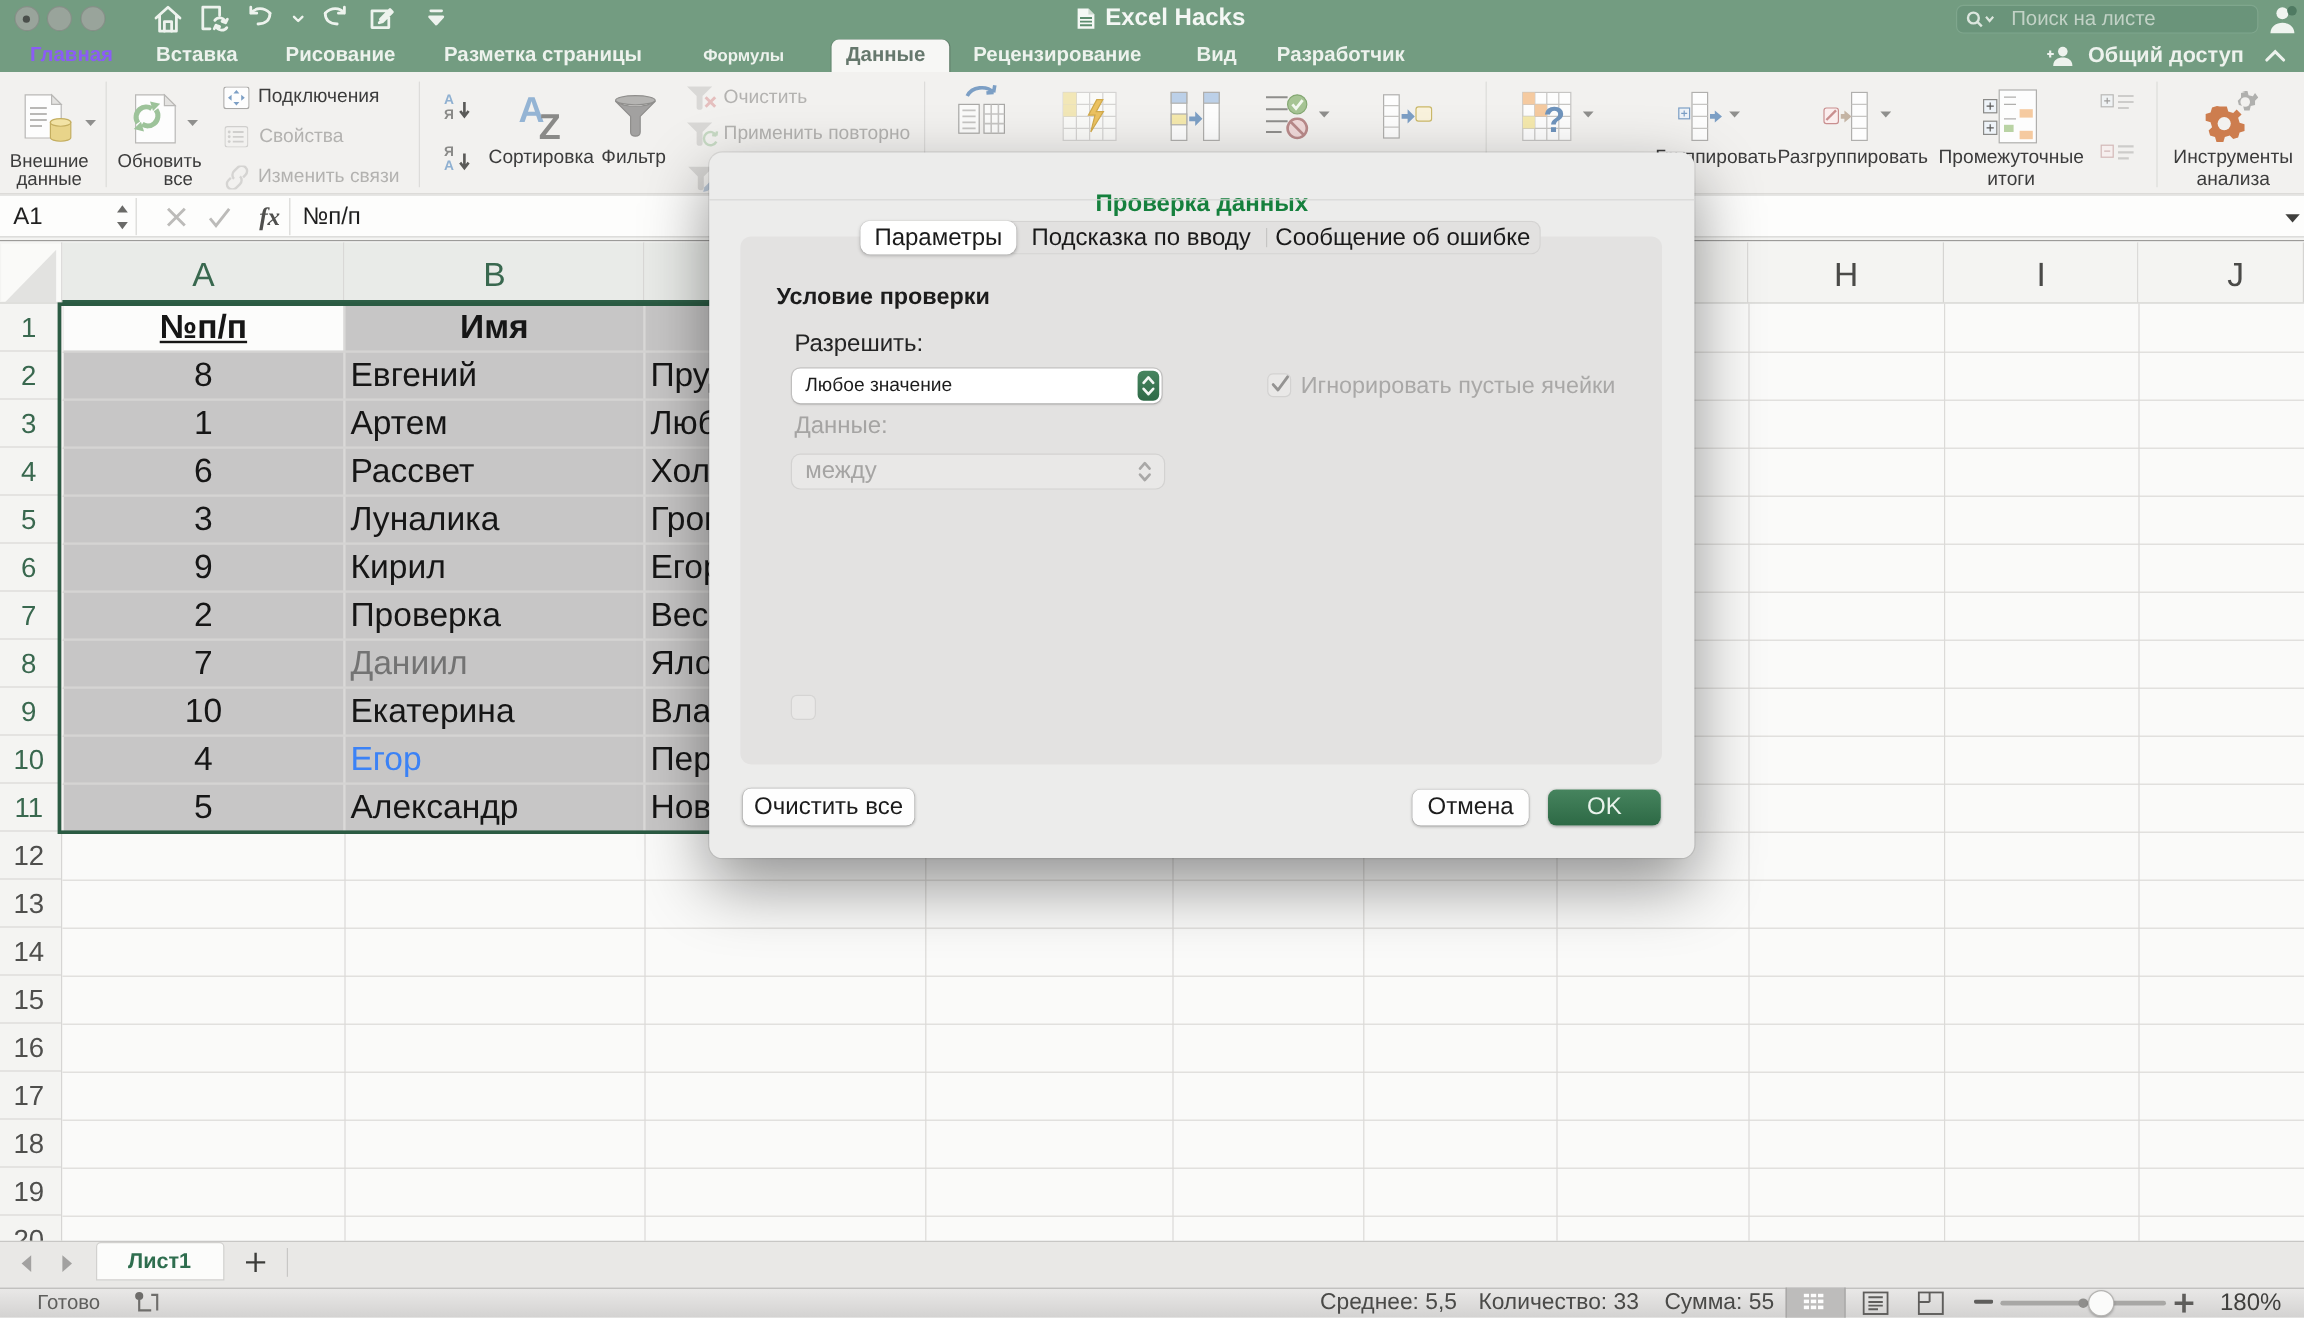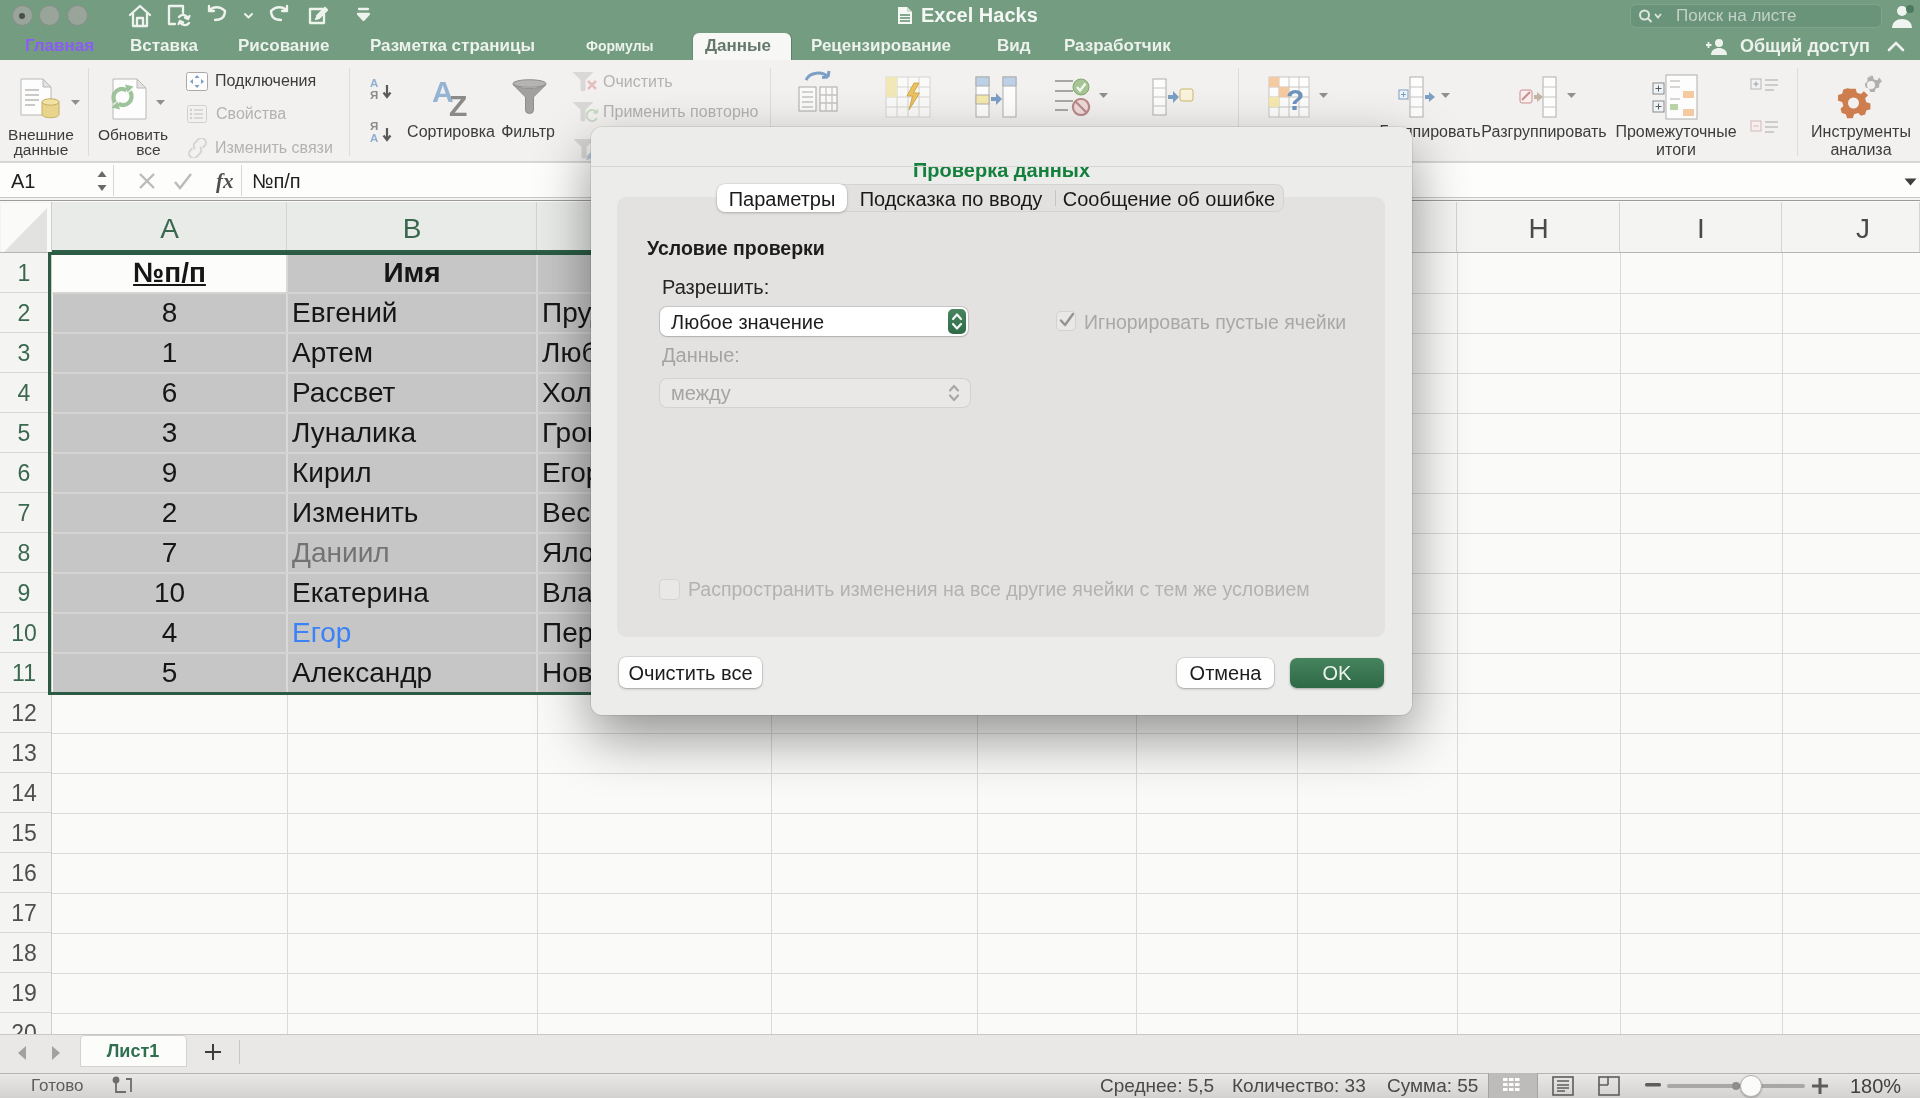--- a/index.html
+++ b/index.html
@@ -431,21 +431,21 @@
 <div class="ab nw" style="left:169.5px;top:393.0px;transform:translate(-50%,-50%);font-size:28px;color:#161616;font-weight:normal;">6</div>
 <div class="ab nw" style="left:292px;top:393.0px;transform:translateY(-50%);font-size:28px;color:#161616;font-weight:normal;">Рассвет</div>
 <div class="ab nw" style="left:542px;top:393.0px;transform:translateY(-50%);font-size:28px;color:#161616;font-weight:normal;">Холодов</div>
 <div class="ab nw" style="left:169.5px;top:433.0px;transform:translate(-50%,-50%);font-size:28px;color:#161616;font-weight:normal;">3</div>
 <div class="ab nw" style="left:292px;top:433.0px;transform:translateY(-50%);font-size:28px;color:#161616;font-weight:normal;">Луналика</div>
 <div class="ab nw" style="left:542px;top:433.0px;transform:translateY(-50%);font-size:28px;color:#161616;font-weight:normal;">Громов</div>
 <div class="ab nw" style="left:169.5px;top:473.0px;transform:translate(-50%,-50%);font-size:28px;color:#161616;font-weight:normal;">9</div>
 <div class="ab nw" style="left:292px;top:473.0px;transform:translateY(-50%);font-size:28px;color:#161616;font-weight:normal;">Кирил</div>
 <div class="ab nw" style="left:542px;top:473.0px;transform:translateY(-50%);font-size:28px;color:#161616;font-weight:normal;">Егоров</div>
 <div class="ab nw" style="left:169.5px;top:513.0px;transform:translate(-50%,-50%);font-size:28px;color:#161616;font-weight:normal;">2</div>
-<div class="ab nw" style="left:292px;top:513.0px;transform:translateY(-50%);font-size:28px;color:#161616;font-weight:normal;">Изменить</div>
+<div class="ab nw" style="left:292px;top:513.0px;transform:translateY(-50%);font-size:28px;color:#161616;font-weight:normal;">Проверка</div>
 <div class="ab nw" style="left:542px;top:513.0px;transform:translateY(-50%);font-size:28px;color:#161616;font-weight:normal;">Веселов</div>
 <div class="ab nw" style="left:169.5px;top:553.0px;transform:translate(-50%,-50%);font-size:28px;color:#161616;font-weight:normal;">7</div>
 <div class="ab nw" style="left:292px;top:553.0px;transform:translateY(-50%);font-size:28px;color:#737373;font-weight:normal;">Даниил</div>
 <div class="ab nw" style="left:542px;top:553.0px;transform:translateY(-50%);font-size:28px;color:#161616;font-weight:normal;">Яловой</div>
 <div class="ab nw" style="left:169.5px;top:593.0px;transform:translate(-50%,-50%);font-size:28px;color:#161616;font-weight:normal;">10</div>
 <div class="ab nw" style="left:292px;top:593.0px;transform:translateY(-50%);font-size:28px;color:#161616;font-weight:normal;">Екатерина</div>
 <div class="ab nw" style="left:542px;top:593.0px;transform:translateY(-50%);font-size:28px;color:#161616;font-weight:normal;">Владимиров</div>
 <div class="ab nw" style="left:169.5px;top:633.0px;transform:translate(-50%,-50%);font-size:28px;color:#161616;font-weight:normal;">4</div>
 <div class="ab nw" style="left:292px;top:633.0px;transform:translateY(-50%);font-size:28px;color:#3b82f6;font-weight:normal;">Егор</div>
 <div class="ab nw" style="left:542px;top:633.0px;transform:translateY(-50%);font-size:28px;color:#161616;font-weight:normal;">Перов</div>
@@ -511,36 +511,35 @@
 <div class="ab" style="left:617px;top:197px;width:768px;height:440px;background:#e3e2e1;border-radius:9px;"></div>
 <div class="ab" style="left:717px;top:184px;width:567px;height:28px;background:#e2e1e0;border-radius:8px;box-shadow:inset 0 0 0 1px rgba(0,0,0,0.06);"></div>
 <div class="ab" style="left:717px;top:184px;width:130px;height:28px;background:#ffffff;border-radius:8px;box-shadow:0 1px 3px rgba(0,0,0,0.22), 0 0 0 0.5px rgba(0,0,0,0.08);"></div>
 <div class="ab nw" style="left:782px;top:198.5px;transform:translate(-50%,-50%);font-size:20px;color:#1a1a1a;font-weight:normal;">Параметры</div>
 <div class="ab nw" style="left:951px;top:198.5px;transform:translate(-50%,-50%);font-size:20px;color:#1a1a1a;font-weight:normal;">Подсказка по вводу</div>
 <div class="ab" style="left:1055px;top:190px;width:1px;height:16px;background:#c6c5c4;"></div>
 <div class="ab nw" style="left:1169px;top:198.5px;transform:translate(-50%,-50%);font-size:20px;color:#1a1a1a;font-weight:normal;">Сообщение об ошибке</div>
 <div class="ab nw" style="left:647px;top:248px;transform:translateY(-50%);font-size:19.5px;color:#1c1c1c;font-weight:bold;">Условие проверки</div>
 <div class="ab nw" style="left:662px;top:287px;transform:translateY(-50%);font-size:20px;color:#242424;font-weight:normal;">Разрешить:</div>
 <div class="ab" style="left:660px;top:307px;width:308px;height:29px;background:#ffffff;border-radius:7px;box-shadow:0 0 0 1px rgba(0,0,0,0.12), 0 1px 2px rgba(0,0,0,0.12);"></div>
-<div class="ab nw" style="left:671px;top:321.5px;transform:translateY(-50%);font-size:20px;color:#1c1c1c;font-weight:normal;text-align:right;">Любое значение</div>
+<div class="ab nw" style="left:671px;top:321.5px;transform:translateY(-50%);font-size:16px;color:#1c1c1c;font-weight:normal;text-align:right;">Любое значение</div>
 <div class="ab" style="left:948px;top:309px;width:18px;height:25px;background:linear-gradient(#47855f,#2e6a47);border-radius:5px;"></div>
 <svg class="ab" style="left:950px;top:312px" width="14" height="19" viewBox="0 0 14 19" fill="none" stroke="#f2f7f3" stroke-width="2.2" stroke-linecap="round" stroke-linejoin="round">
 <path d="M3 7 L7 2.5 L11 7 M3 12 L7 16.5 L11 12"></path>
     </svg>
 <div class="ab nw" style="left:662px;top:355px;transform:translateY(-50%);font-size:20px;color:#a5a4a3;font-weight:normal;">Данные:</div>
 <div class="ab" style="left:660px;top:379px;width:310px;height:28px;background:#e9e8e7;border-radius:7px;box-shadow:0 0 0 1px rgba(0,0,0,0.07);"></div>
 <div class="ab nw" style="left:671px;top:393px;transform:translateY(-50%);font-size:20px;color:#a5a4a3;font-weight:normal;">между</div>
 <svg class="ab" style="left:947px;top:383px" width="14" height="20" viewBox="0 0 14 20" fill="none" stroke="#a9a8a7" stroke-width="2.2" stroke-linecap="round" stroke-linejoin="round">
 <path d="M3 7.5 L7 3 L11 7.5 M3 12.5 L7 17 L11 12.5"></path>
     </svg>
 <div class="ab" style="left:1057px;top:312px;width:18px;height:18px;background:#e9e8e7;border-radius:4px;box-shadow:0 0 0 1px rgba(0,0,0,0.07);"></div>
 <svg class="ab" style="left:1057px;top:310px" width="20" height="20" viewBox="0 0 20 20" fill="none" stroke="#949392" stroke-width="2.4" stroke-linecap="round" stroke-linejoin="round">
       <path d="M4 10.5 L8 15 L16 4"></path>
     </svg>
 <div class="ab nw" style="left:1084px;top:322px;transform:translateY(-50%);font-size:19.5px;color:#a9a8a7;font-weight:normal;">Игнорировать пустые ячейки</div>
 <div class="ab" style="left:660px;top:580px;width:19px;height:19px;background:#e9e8e7;border-radius:4px;box-shadow:0 0 0 1px rgba(0,0,0,0.06);"></div>
-<div class="ab nw" style="left:688px;top:589px;transform:translateY(-50%);font-size:19.5px;color:#b3b2b1;font-weight:normal;">Распространить изменения на все другие ячейки с тем же условием</div>
 <div class="ab" style="left:619px;top:657px;width:143px;height:31px;background:#fefefe;border-radius:7px;box-shadow:0 0 0 0.5px rgba(0,0,0,0.15), 0 1px 2.5px rgba(0,0,0,0.25);"></div>
 <div class="ab nw" style="left:690.5px;top:672.5px;transform:translate(-50%,-50%);font-size:20px;color:#1c1c1c;font-weight:normal;">Очистить все</div>
 <div class="ab" style="left:1177px;top:658px;width:97px;height:30px;background:#fefefe;border-radius:7px;box-shadow:0 0 0 0.5px rgba(0,0,0,0.15), 0 1px 2.5px rgba(0,0,0,0.25);"></div>
 <div class="ab nw" style="left:1225.5px;top:673px;transform:translate(-50%,-50%);font-size:20px;color:#1c1c1c;font-weight:normal;">Отмена</div>
 <div class="ab" style="left:1290px;top:658px;width:94px;height:30px;background:linear-gradient(#46845e,#2d6945);border-radius:7px;box-shadow:0 1px 2.5px rgba(0,0,0,0.3);"></div>
 <div class="ab nw" style="left:1337px;top:673px;transform:translate(-50%,-50%);font-size:20px;color:#e9f3ec;font-weight:normal;">OK</div>
 </div>
 </body></html>

